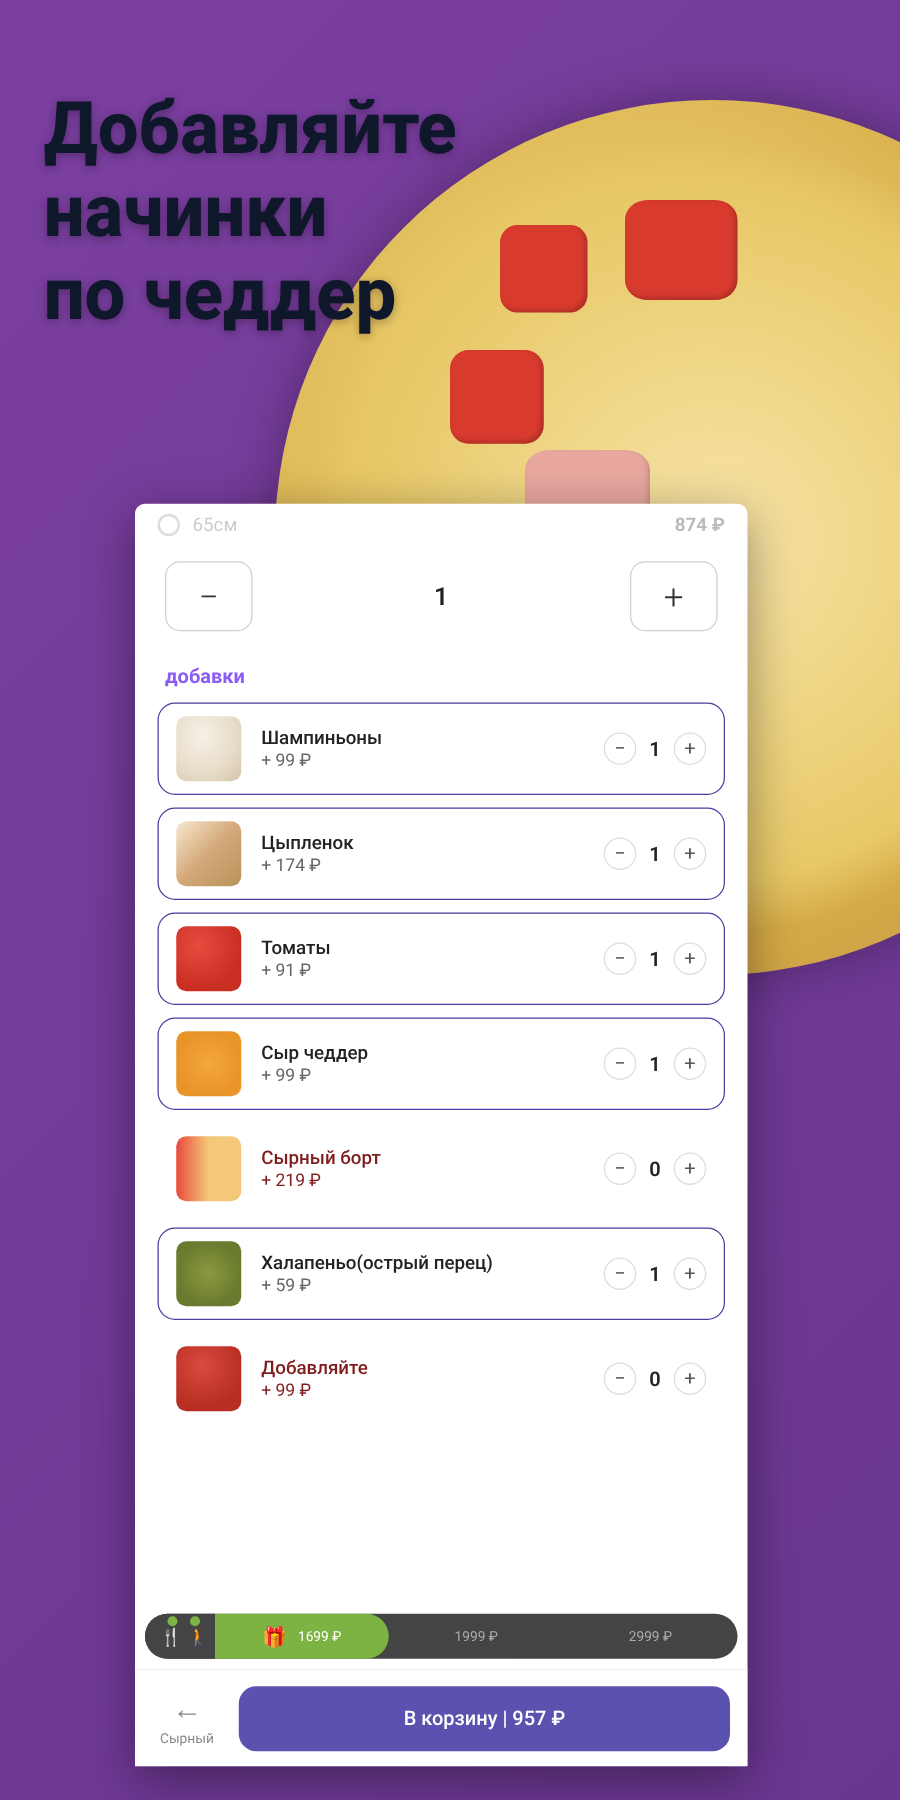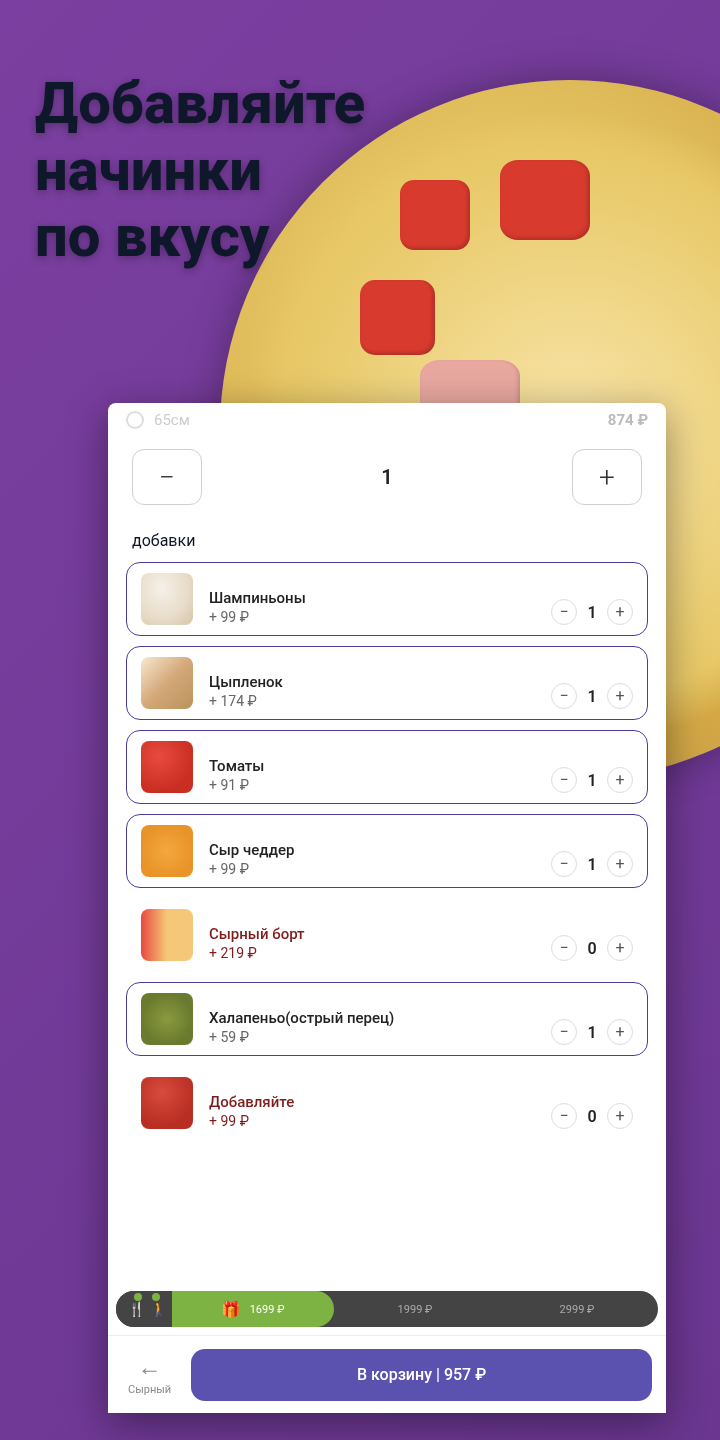--- a/index.html
+++ b/index.html
@@ -3,31 +3,31 @@
 <meta charset="utf-8">
 <style>
 *{margin:0;padding:0;box-sizing:border-box;font-family:-apple-system,BlinkMacSystemFont,'Segoe UI',Roboto,sans-serif}
 body{width:720px;height:1440px;background:linear-gradient(135deg,#7b3fa0 0%,#6a3690 100%);position:relative;overflow:hidden}
 .bg-pizza{position:absolute;right:-200px;top:80px;width:700px;height:700px;border-radius:50%;background:radial-gradient(circle at 40% 40%,#f4d98a 0%,#e8c968 30%,#d4a845 70%,#b8935a 100%);box-shadow:0 0 40px rgba(0,0,0,.3)}
 .bg-pizza::before{content:"";position:absolute;inset:30px;border-radius:50%;background:radial-gradient(circle,#f8e4a8 0%,#e8c968 60%,transparent 70%)}
 .topping{position:absolute;border-radius:20%}
 .t-red{background:#d83a2e;box-shadow:inset -2px -2px 4px rgba(0,0,0,.2)}
 .t-ham{background:#e8a8a0;box-shadow:inset -2px -2px 4px rgba(0,0,0,.15)}
 .headline{position:absolute;top:70px;left:35px;color:#0f172a;font-size:58px;font-weight:800;line-height:1.15;text-shadow:0 2px 8px rgba(0,0,0,.3)}
-.phone{position:absolute;top:403px;left:108px;width:558px;height:1010px;background:#fff;border-radius:8px 8px 0 0;overflow:hidden;box-shadow:0 10px 40px rgba(0,0,0,.4)}
+.phone{position:absolute;top:403px;left:108px;width:490px;height:1010px;background:#fff;border-radius:8px 8px 0 0;overflow:hidden;box-shadow:0 10px 40px rgba(0,0,0,.4)}
 .size-row{display:flex;align-items:center;padding:8px 18px 6px;color:#ccc;font-size:15px}
 .radio-circle{width:18px;height:18px;border:2px solid #ddd;border-radius:50%;margin-right:10px}
 .size-label{flex:1}
 .size-price{color:#bbb;font-weight:700}
 .qty-row{display:flex;align-items:center;justify-content:space-between;padding:14px 24px 18px}
 .qty-btn{width:70px;height:56px;border:1.5px solid #d0d0d0;border-radius:12px;background:#fff;display:flex;align-items:center;justify-content:center;font-size:28px;font-weight:300;color:#333;cursor:pointer}
 .qty-val{font-size:20px;font-weight:600;color:#222}
-.section-title{padding:8px 24px 12px;font-size:16px;font-weight:400;color:#0f172a}
+.section-title{padding:8px 24px 12px;font-size:16px;font-weight:700;color:#8b5cf6}
 .addons{padding:0 18px;display:flex;flex-direction:column;gap:10px}
-.addon{display:flex;align-items:flex-end;padding:10px 14px;border:1.5px solid #4a3d9e;border-radius:14px;background:#fff}
+.addon{display:flex;align-items:center;padding:10px 14px;border:1.5px solid #4a3d9e;border-radius:14px;background:#fff}
 .addon.inactive{border-color:transparent}
 .addon.inactive .addon-name,.addon.inactive .addon-price{color:#7f1d1d}
 .addon-img{width:52px;height:52px;border-radius:8px;margin-right:16px;display:flex;align-items:center;justify-content:center;font-size:30px}
 .addon-info{flex:1;display:flex;flex-direction:column;gap:2px}
 .addon-name{font-size:15px;font-weight:500;color:#222}
 .addon-price{font-size:14px;color:#666}
 .addon-ctrl{display:flex;align-items:center;gap:6px}
 .sm-btn{width:26px;height:26px;border:1px solid #ddd;border-radius:50%;background:#fff;display:flex;align-items:center;justify-content:center;font-size:16px;color:#555;cursor:pointer;line-height:1}
 .addon-qty{width:18px;text-align:center;font-size:16px;font-weight:600;color:#222}
 .progress-bar{position:absolute;bottom:86px;left:0;right:0;height:36px;display:flex;align-items:center;background:#444;border-radius:18px;margin:0 8px}
@@ -59,21 +59,21 @@
   <div class="topping t-red" style="width:75px;height:75px;top:200px;left:140px"></div>
   <div class="topping t-ham" style="width:100px;height:80px;top:280px;left:200px"></div>
   <div class="topping t-red" style="width:60px;height:60px;top:340px;left:120px"></div>
   <div class="topping t-red" style="width:85px;height:75px;top:420px;left:180px"></div>
   <div class="topping t-ham" style="width:90px;height:70px;top:500px;left:140px"></div>
 </div>
 
 <div class="headline">
   <div>Добавляйте</div>
   <div>начинки</div>
-  <div>по вкусу</div>
+  <div>по чеддер</div>
 </div>
 
 <div class="phone">
   <div class="size-row">
     <div class="radio-circle"></div>
     <div class="size-label">65см</div>
     <div class="size-price">874 ₽</div>
   </div>
 
   <div class="qty-row">

